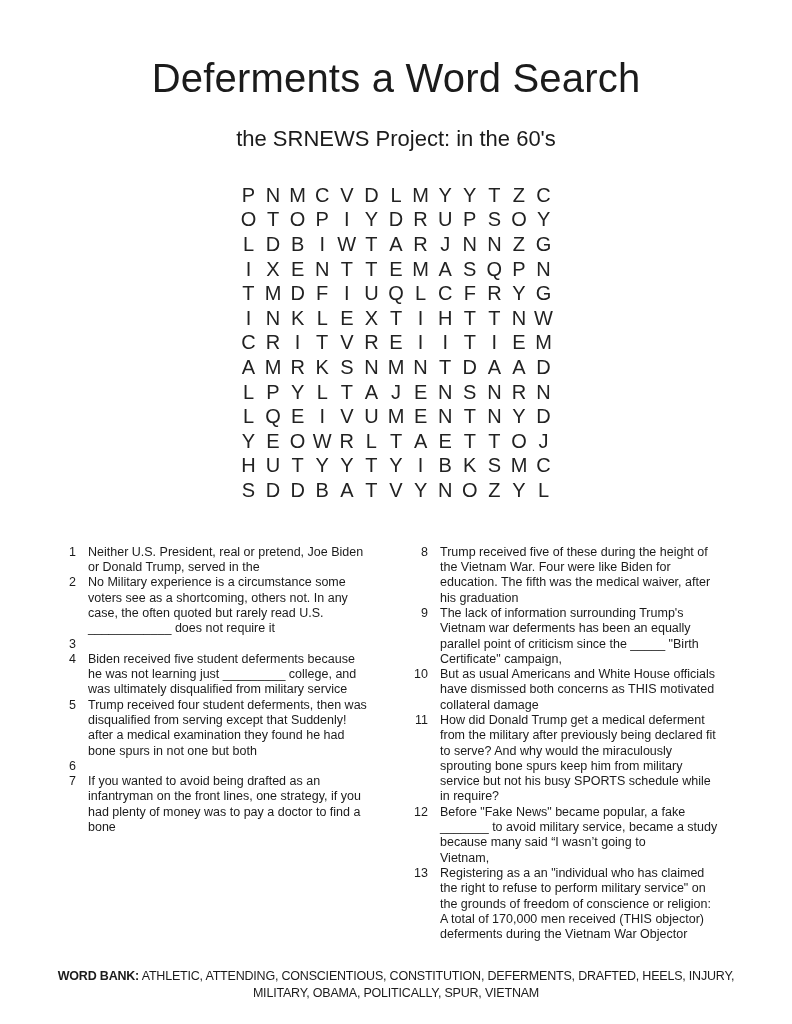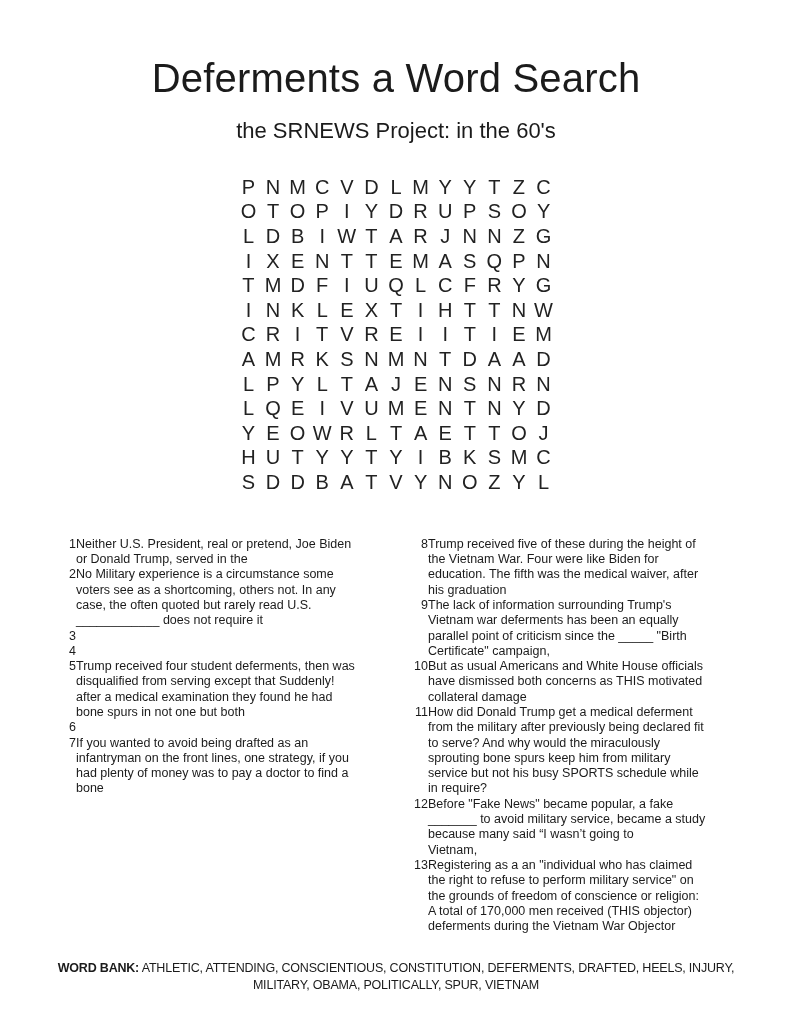--- a/index.html
+++ b/index.html
@@ -15,21 +15,21 @@
 
   .title {
     margin: 0;
     padding-top: 56px;
     text-align: center;
     font-size: 40px;
     font-weight: 400;
     letter-spacing: 0.2px;
   }
   .subtitle {
-    margin: 4px;
+    margin: 12px;
     padding-top: 13px;
     text-align: center;
     font-size: 22px;
     font-weight: 400;
   }
 
   .grid {
     margin-top: 31px;
     display: flex;
     flex-direction: column;
@@ -58,21 +58,21 @@
   .clue-col-right { width: 348px; }
   .clue { display: flex; }
   .clue-num {
     width: 26px;
     flex-shrink: 0;
     text-align: right;
     font-size: 12.5px;
     line-height: 15.3px;
   }
   .clue-text {
-    margin-left: 0;
+    margin-left: 12px;
     font-size: 12.5px;
     line-height: 15.3px;
     white-space: pre-line;
   }
 
   .wordbank {
     margin: 26px auto 12px auto;
     width: 712px;
     text-align: center;
     font-size: 12.5px;
@@ -299,20 +299,23 @@
           <div class="clue-text">No Military experience is a circumstance some
 voters see as a shortcoming, others not. In any
 case, the often quoted but rarely read U.S.
 ____________ does not require it</div>
         </div>
         <div class="clue">
           <div class="clue-num">3</div>
         </div>
         <div class="clue">
           <div class="clue-num">4</div>
+          <div class="clue-text">Biden received five student deferments because
+he was not learning just _________ college, and
+was ultimately disqualified from military service</div>
         </div>
         <div class="clue">
           <div class="clue-num">5</div>
           <div class="clue-text">Trump received four student deferments, then was
 disqualified from serving except that Suddenly!
 after a medical examination they found he had
 bone spurs in not one but both</div>
         </div>
         <div class="clue">
           <div class="clue-num">6</div>

